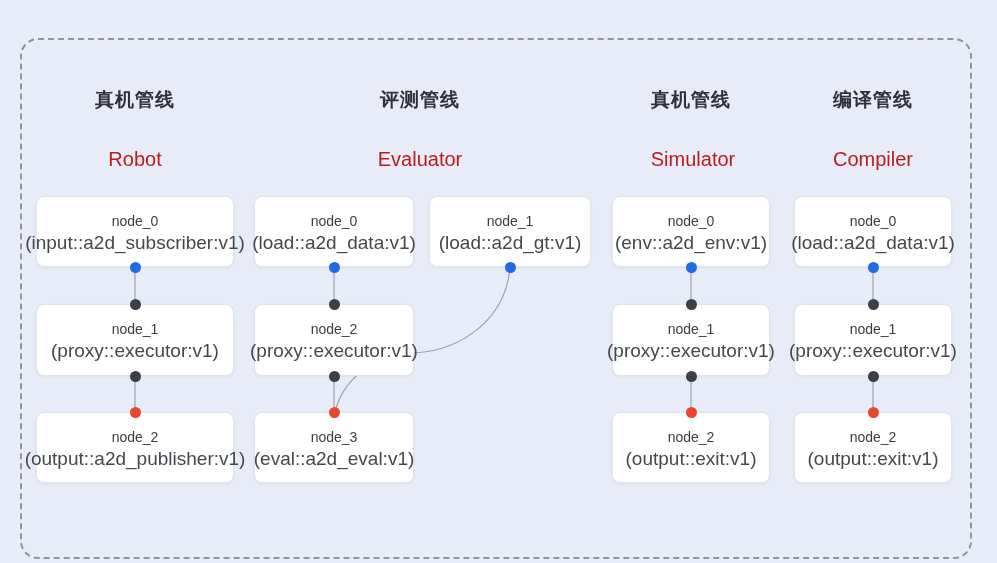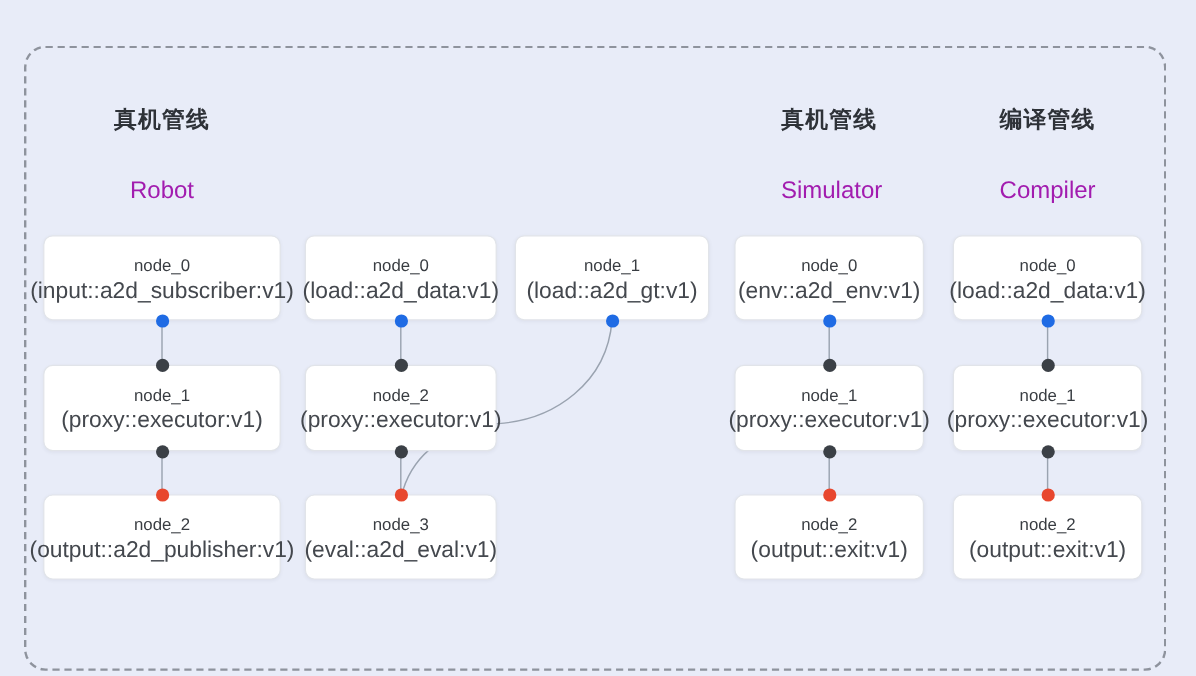--- a/index.html
+++ b/index.html
@@ -42,21 +42,21 @@
     color: #2e3238;
     letter-spacing: 1px;
     z-index: 2;
   }
   .en-title {
     position: absolute;
     top: 124px;
     width: 200px;
     text-align: center;
     font-size: 20px;
-    color: #a21caf;
+    color: #b91c1c;
     z-index: 2;
   }
   .node {
     position: absolute;
     background: #ffffff;
     border: 1px solid #e1e4e9;
     border-radius: 8px;
     box-shadow: 0 1px 3px rgba(60,70,90,0.06);
     display: flex;
     flex-direction: column;
@@ -112,24 +112,26 @@
     <path d="M 510 243 C 506 295 462 326 415 329 C 372 332 345 355 336 384" fill="none" stroke="#9aa3b0" stroke-width="1.2"></path>
 
     <line x1="691" y1="243" x2="691" y2="280" stroke="#9aa3b0" stroke-width="1.2"></line>
     <line x1="691" y1="352" x2="691" y2="388" stroke="#9aa3b0" stroke-width="1.2"></line>
 
     <line x1="873" y1="243" x2="873" y2="280" stroke="#9aa3b0" stroke-width="1.2"></line>
     <line x1="873" y1="352" x2="873" y2="388" stroke="#9aa3b0" stroke-width="1.2"></line>
   </svg>
 
   <div class="cn-title" style="left:35px">真机管线</div>
+  <div class="cn-title" style="left:320px">评测管线</div>
   <div class="cn-title" style="left:591px">真机管线</div>
   <div class="cn-title" style="left:773px">编译管线</div>
 
   <div class="en-title" style="left:35px">Robot</div>
+  <div class="en-title" style="left:320px">Evaluator</div>
   <div class="en-title" style="left:593px">Simulator</div>
   <div class="en-title" style="left:773px">Compiler</div>
 
   <div class="node" style="left:36px;top:172px;width:198px;height:71px">
     <div class="node-name">node_0</div>
     <div class="node-detail">(input::a2d_subscriber:v1)</div>
   </div>
   <div class="node" style="left:36px;top:280px;width:198px;height:72px">
     <div class="node-name">node_1</div>
     <div class="node-detail">(proxy::executor:v1)</div>

